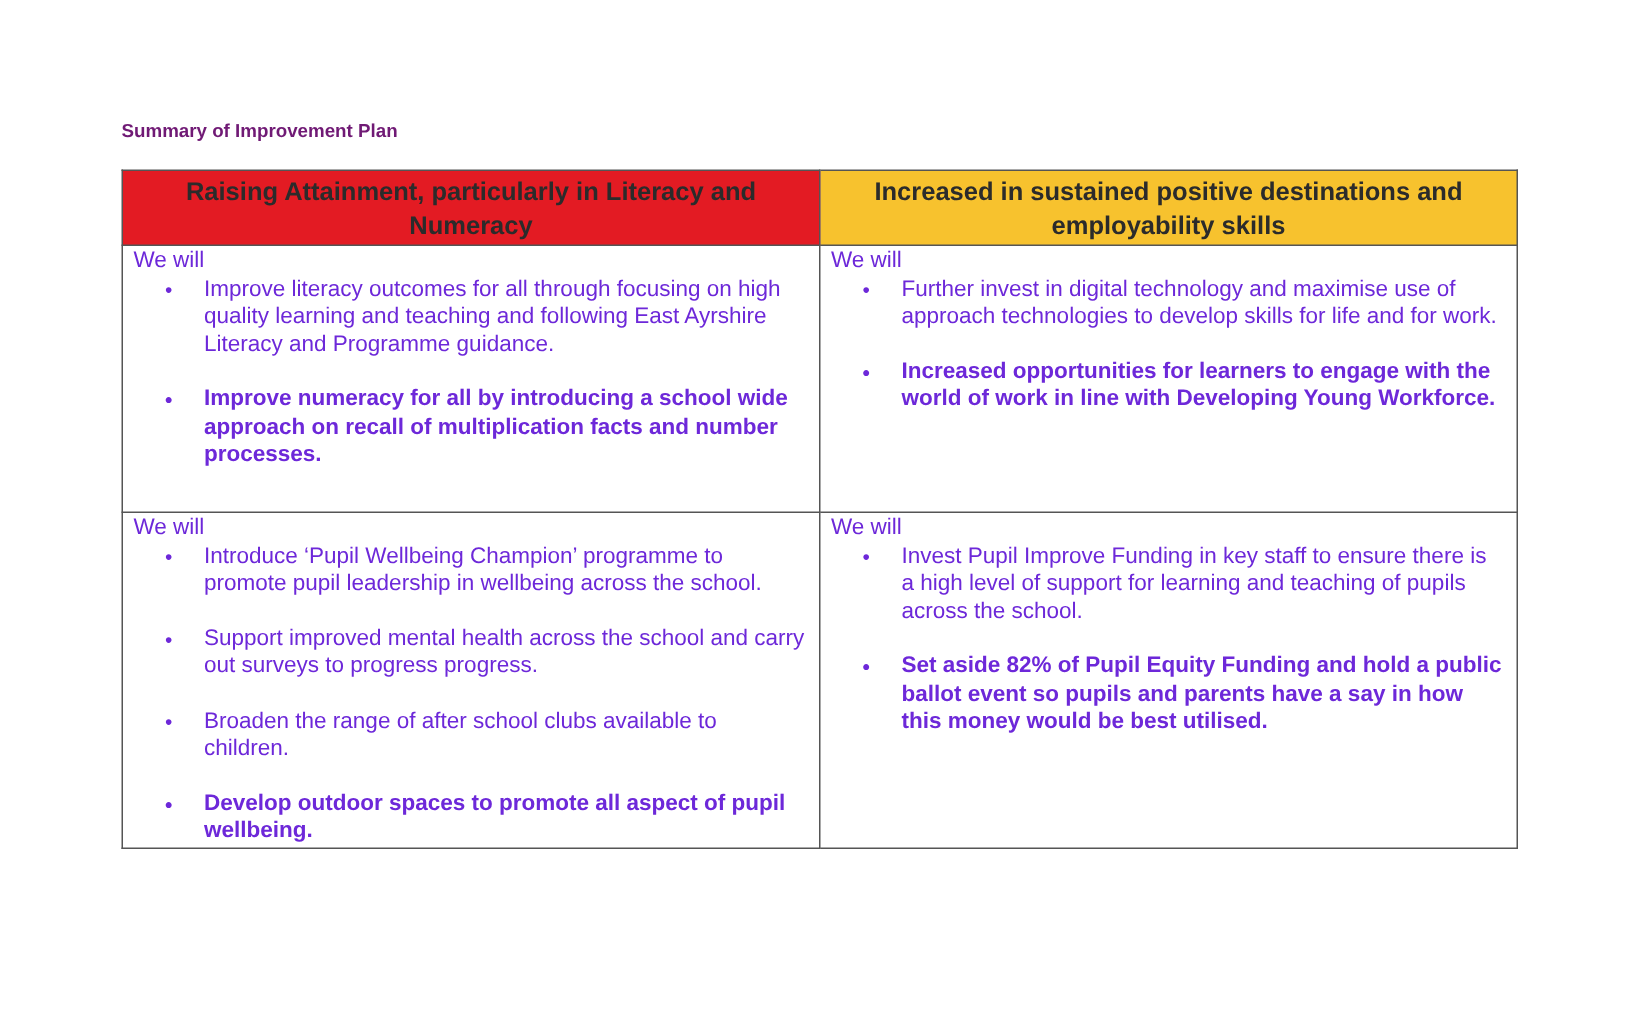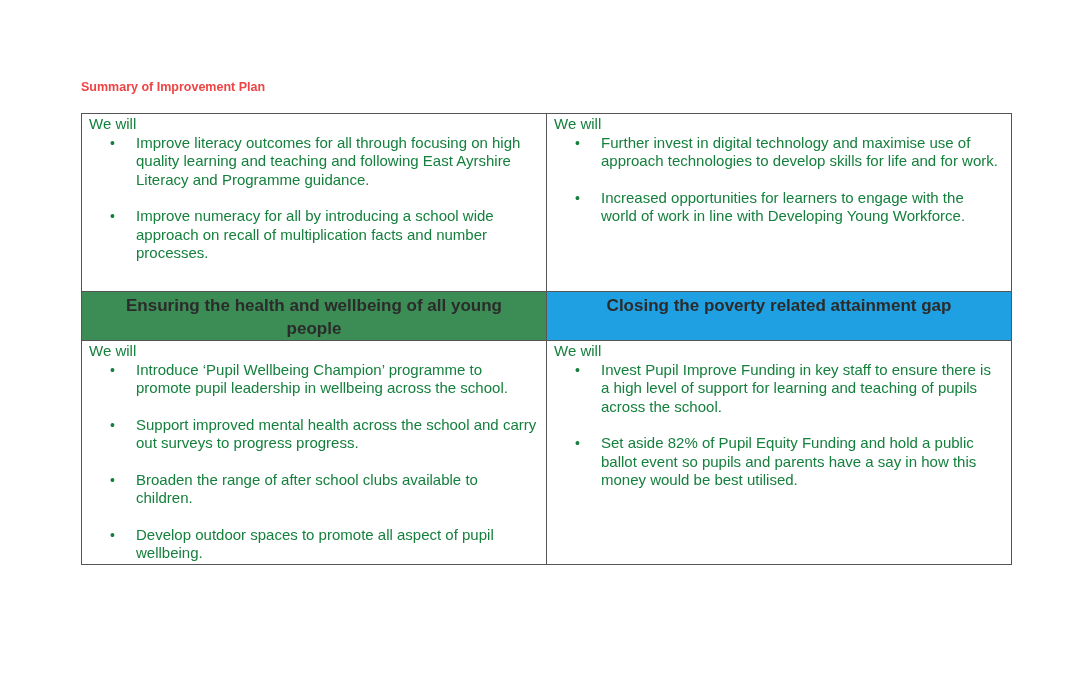--- a/index.html
+++ b/index.html
@@ -1,60 +1,60 @@
 <!DOCTYPE html>
 <html><head>
 <meta charset="utf-8">
 <style>
   html, body { margin:0; padding:0; background:#ffffff; }
   body { width:1086px; height:682px; position:relative; overflow:hidden;
          font-family:"Liberation Sans", sans-serif; color:#222; }
-  .title { position:absolute; left:81px; top:80px; font-size:12.5px; font-weight:bold; color:#ef4444; }
+  .title { position:absolute; left:81px; top:80px; font-size:12.5px; font-weight:bold; color:#701a75; }
   table.plan { position:absolute; left:81px; top:113px; width:931px; border-collapse:collapse; table-layout:fixed; }
   table.plan td { border:1px solid #555; vertical-align:top; padding:0; }
   .hdr { text-align:center; font-weight:bold; font-size:17px; line-height:23px; color:#2b2b2b; padding:2px 20px 0 20px !important; }
   .hdr.red { background:#e31b23; height:47px; }
   .hdr.yellow { background:#f7c22e; height:47px; }
   .hdr.green { background:#3b8d55; height:43px; }
   .hdr.blue { background:#1fa0e3; height:43px; }
-  .body { font-size:15px; line-height:18.5px; color:#15803d; padding:1px 8px 0 7px !important; }
+  .body { font-size:15px; line-height:18.5px; color:#6d28d9; padding:1px 8px 0 7px !important; }
   .r1 .body { height:176px; }
   .r2 .body { height:222px; }
   .we { display:block; }
   ul { margin:0 0 0 0; padding:0 0 0 47px; list-style:none; }
   li { position:relative; margin-bottom:18px; }
-  li:last-child { margin-bottom:0; }
+  li:last-child { margin-bottom:0;font-weight:bold; }
   li::before { content:"•"; position:absolute; left:-26px; top:0; font-size:14px; }
 </style>
 </head>
 <body>
 
 <div class="title">Summary of Improvement Plan</div>
 
 <table class="plan">
   <tbody>
+      <tr>
+    <td class="hdr red">Raising Attainment, particularly in Literacy and Numeracy</td>
+    <td class="hdr yellow">Increased in sustained positive destinations and employability skills</td>
+  </tr>
   <tr class="r1">
     <td class="body">
       <span class="we">We will</span>
       <ul>
         <li>Improve literacy outcomes for all through focusing on high quality learning and teaching and following East Ayrshire Literacy and Programme guidance.</li>
         <li>Improve numeracy for all by introducing a school wide approach on recall of multiplication facts and number processes.</li>
       </ul>
     </td>
     <td class="body">
       <span class="we">We will</span>
       <ul>
         <li>Further invest in digital technology and maximise use of approach technologies to develop skills for life and for work.</li>
         <li>Increased opportunities for learners to engage with the world of work in line with Developing Young Workforce.</li>
       </ul>
     </td>
-  </tr>
-  <tr>
-    <td class="hdr green">Ensuring the health and wellbeing of all young people</td>
-    <td class="hdr blue">Closing the poverty related attainment gap</td>
   </tr>
   <tr class="r2">
     <td class="body">
       <span class="we">We will</span>
       <ul>
         <li>Introduce ‘Pupil Wellbeing Champion’ programme to promote pupil leadership in wellbeing across the school.</li>
         <li>Support improved mental health across the school and carry out surveys to progress progress.</li>
         <li>Broaden the range of after school clubs available to children.</li>
         <li>Develop outdoor spaces to promote all aspect of pupil wellbeing.</li>
       </ul>

